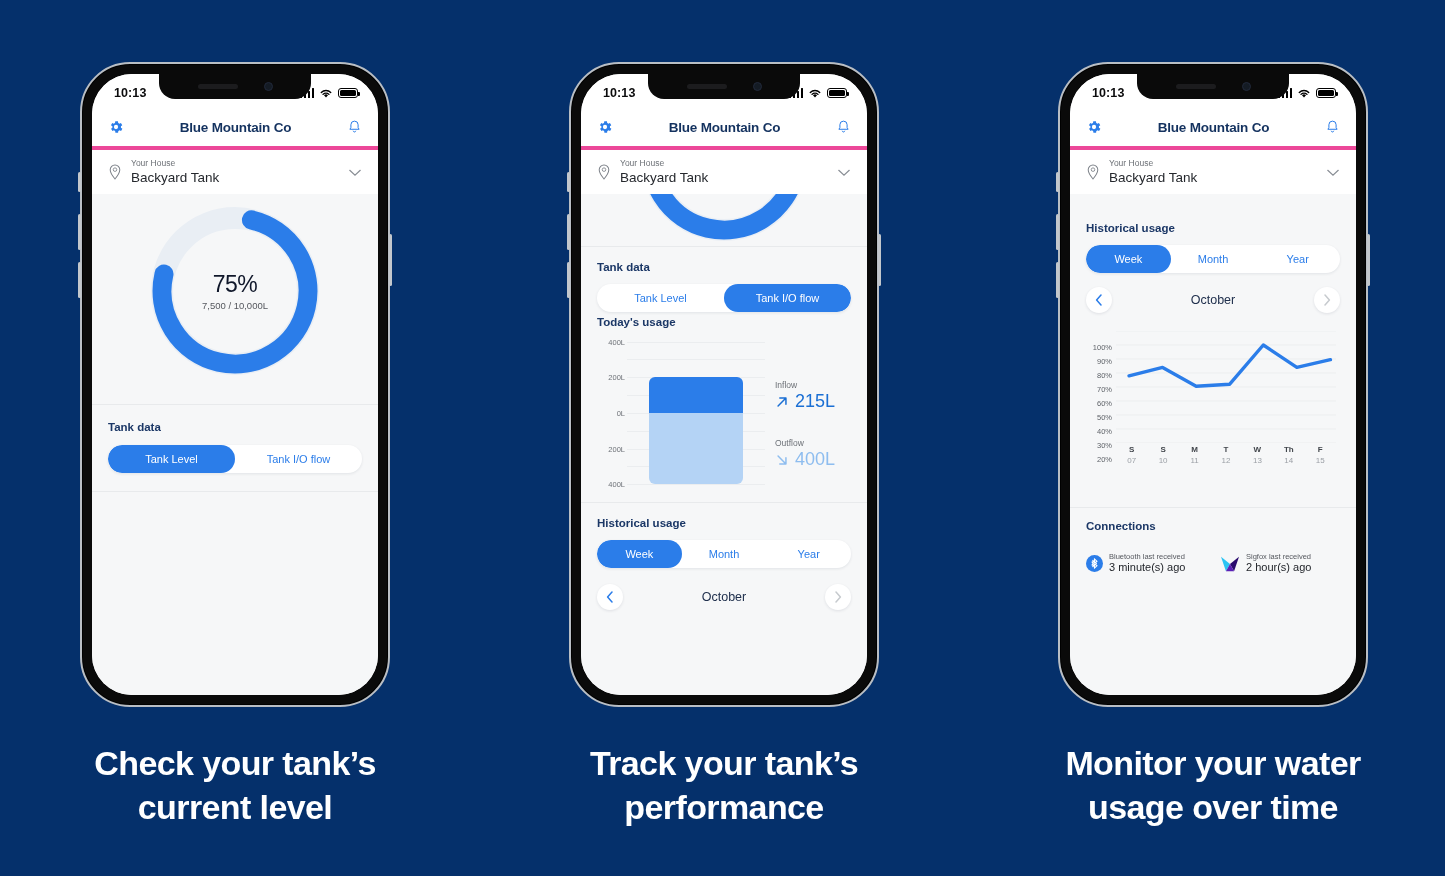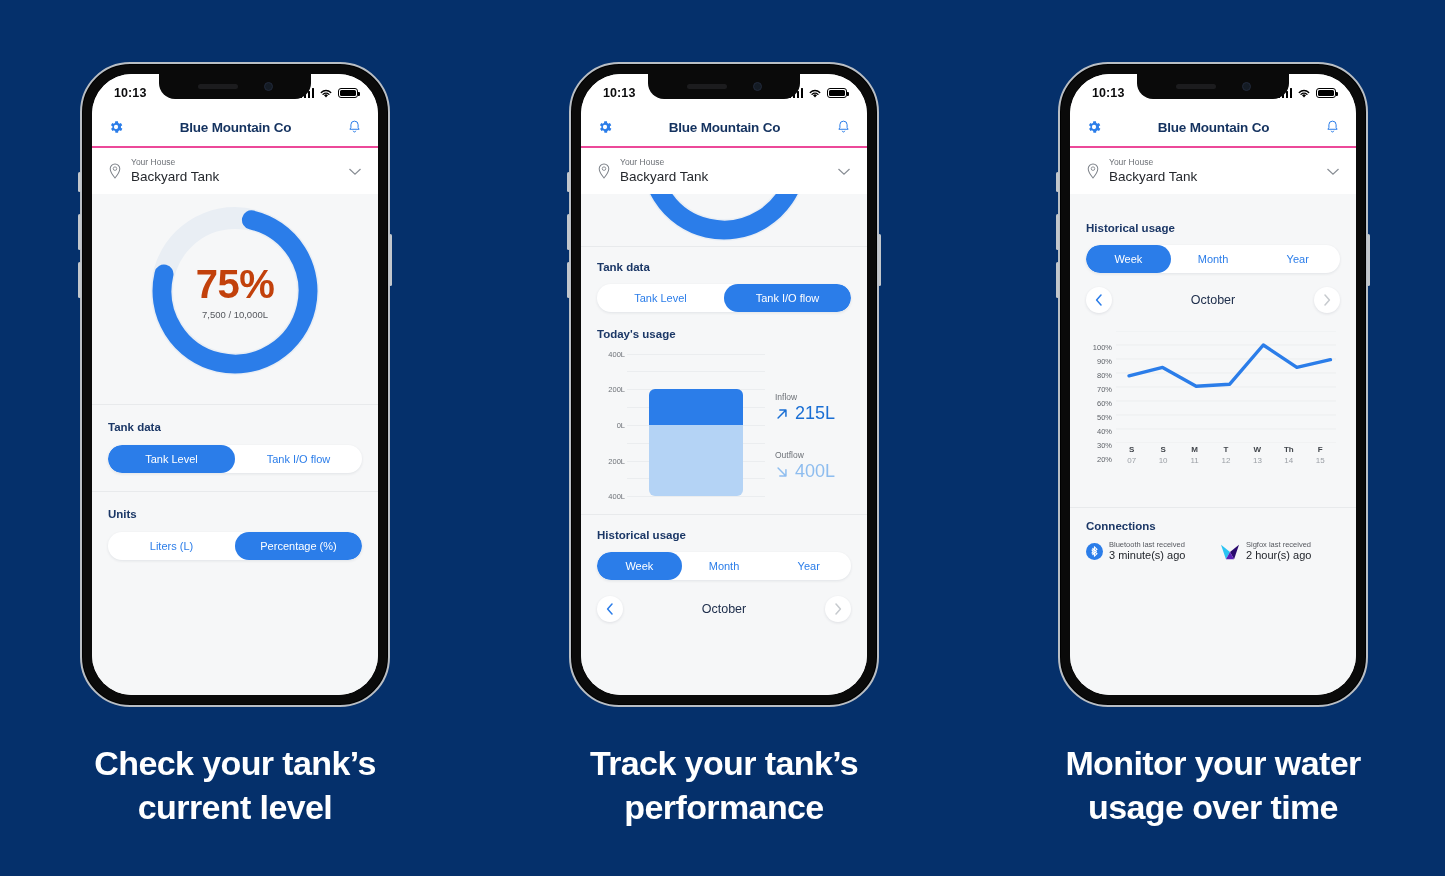--- a/index.html
+++ b/index.html
@@ -66,21 +66,21 @@
   .batt i { position:absolute; inset:1.2px; background:#000; border-radius:1.5px; }
 
   
   .appbar {
     height: 38px; background: #fff; display: flex; align-items: center;
     justify-content: space-between; padding: 0 16px;
   }
   .brand { font-size: 13.5px; font-weight: 700; color: #14325f; letter-spacing: -.2px; }
 
   .selector {
-    background:#fff; border-top:2px solid #ec4899;
+    background:#fff; border-top:4px solid #ec4899;
     height: 48px; display:flex; align-items:center; gap:9px; padding: 0 16px;
   }
   .sel-texts { flex:1; line-height:1.15; }
   .sel-sub { font-size: 8.5px; color: #6c7076; }
   .sel-main { font-size: 13.5px; color: #25282d; margin-top: 1px; }
 
   
   .body { position:absolute; left:0; right:0; top:120px; bottom:0; background:#f6f7f8; overflow:hidden; }
   .sect { padding: 0 16px; }
   .sect-title { font-size: 11.5px; color: #1b3766; font-weight: 600; }
@@ -96,21 +96,21 @@
     font-size: 11px; color:#2b7de9; border-radius:20px; height:100%;
   }
   .seg > div.on { background:#2b7de9; color:#fff; font-weight:500; }
 
   
   .donut-wrap { display:flex; justify-content:center; }
   .donut-center {
     position:absolute; inset:0; display:flex; flex-direction:column;
     align-items:center; justify-content:center;
   }
-  .donut-pct { font-size: 40px; color:#c2410c; font-weight:700; letter-spacing:-.5px; }
+  .donut-pct { font-size: 23px; color:#0f172a; font-weight:400; letter-spacing:-.5px; }
   .donut-sub { font-size: 9.5px; color:#55585e; margin-top:2px; }
 
   
   .io-row { display:flex; gap:10px; }
   .io-chart { position:relative; flex: 0 0 168px; height: 150px; }
   .io-ylabels { position:absolute; left:0; top:0; width:28px; height:100%; }
   .io-ylabels span {
     position:absolute; right:0; font-size:7.5px; color:#6d7177; transform: translateY(-50%);
   }
   .io-plot { position:absolute; left:30px; right:0; top:0; bottom:0; }
@@ -137,21 +137,21 @@
   .line-chart { position:relative; height:140px; }
   .lc-y { position:absolute; left:0; top:0; width:26px; height:112px; }
   .lc-y span { position:absolute; right:0; font-size:7.5px; color:#5f6369; transform:translateY(-50%);margin-top:16px; }
   .lc-plot { position:absolute; left:30px; right:4px; top:0; height:112px; }
   .lc-x { position:absolute; left:30px; right:4px; top:114px; display:flex; }
   .lc-x > div { flex:1; text-align:center; }
   .lc-x .d { font-size:8px; color:#41454b; font-weight:600; }
   .lc-x .n { font-size:8px; color:#9ba0a6; margin-top:2px; }
 
   
-  .conn-row { display:flex; gap:14px; margin-top:8px; }
+  .conn-row { display:flex; gap:14px; margin-top:20px; }
   .conn { display:flex; align-items:center; gap:6px; flex:1; }
   .conn-txt { line-height:1.25; }
   .conn-lbl { font-size:7.5px; color:#55585e; }
   .conn-val { font-size:11px; color:#1d2026; }
 
   
   .caption {
     position:absolute; color:#fff; text-align:center; font-weight:700;
     font-size: 34px; line-height: 1.28; letter-spacing:-.6px;
   }
@@ -234,27 +234,20 @@
 
         <div class="divider" style="margin-top:24px"></div>
         <div class="sect" style="padding-top:16px">
           <div class="sect-title">Tank data</div>
           <div class="seg" style="margin-top:12px">
             <div class="on">Tank Level</div>
             <div>Tank I/O flow</div>
           </div>
         </div>
         <div class="divider" style="margin-top:18px"></div>
-        <div class="sect" style="padding-top:16px">
-          <div class="sect-title">Units</div>
-          <div class="seg" style="margin-top:12px">
-            <div>Liters (L)</div>
-            <div class="on">Percentage (%)</div>
-          </div>
-        </div>
       </div>
     </div>
   </div>
 
   <div class="phone p2">
     <div class="btn-side mute"></div>
     <div class="btn-side vup"></div>
     <div class="btn-side vdn"></div>
     <div class="btn-side power"></div>
     <div class="screen">
@@ -317,21 +310,21 @@
         <div class="divider"></div>
 
         <div class="sect" style="padding-top:14px">
           <div class="sect-title">Tank data</div>
           <div class="seg" style="margin-top:11px">
             <div>Tank Level</div>
             <div class="on">Tank I/O flow</div>
           </div>
         </div>
 
-        <div class="sect" style="padding-top:16px">
+        <div class="sect" style="padding-top:4px">
           <div class="sect-title">Today's usage</div>
           <div class="io-row" style="margin-top:10px">
             <div class="io-chart">
               <div class="io-ylabels">
                 <span style="top:4px">400L</span>
                 <span style="top:39px">200L</span>
                 <span style="top:75px">0L</span>
                 <span style="top:111px">200L</span>
                 <span style="top:146px">400L</span>
               </div>

